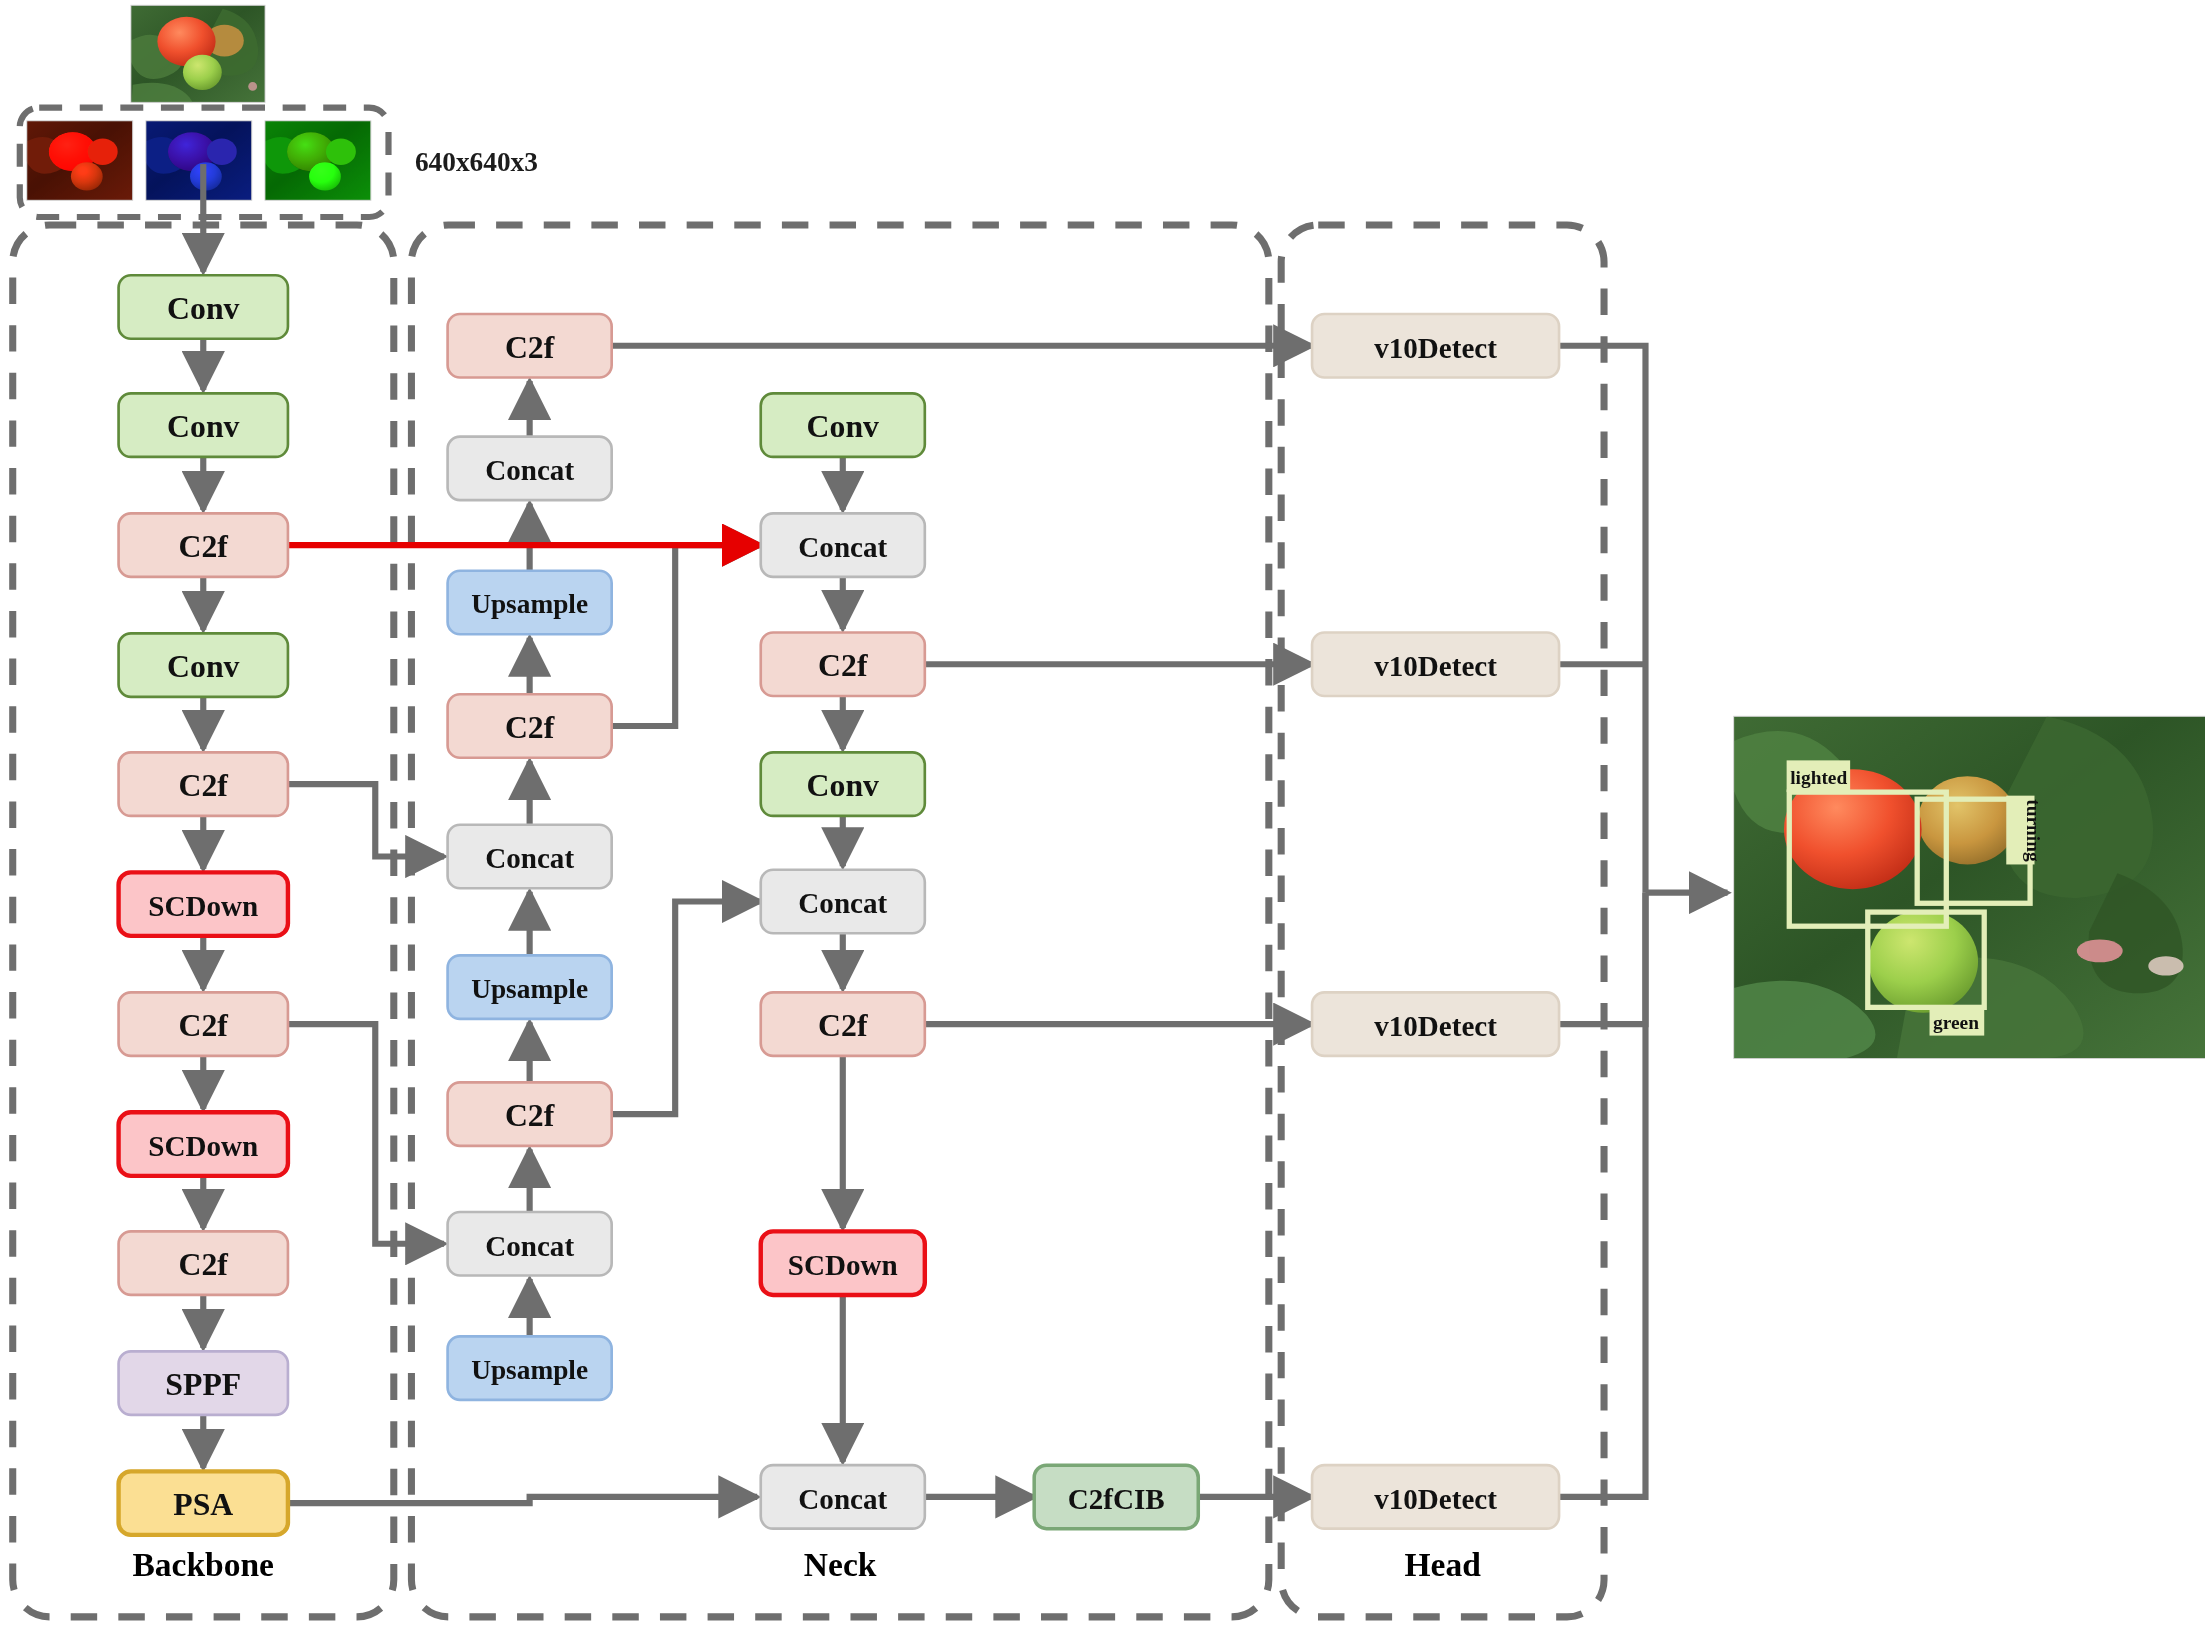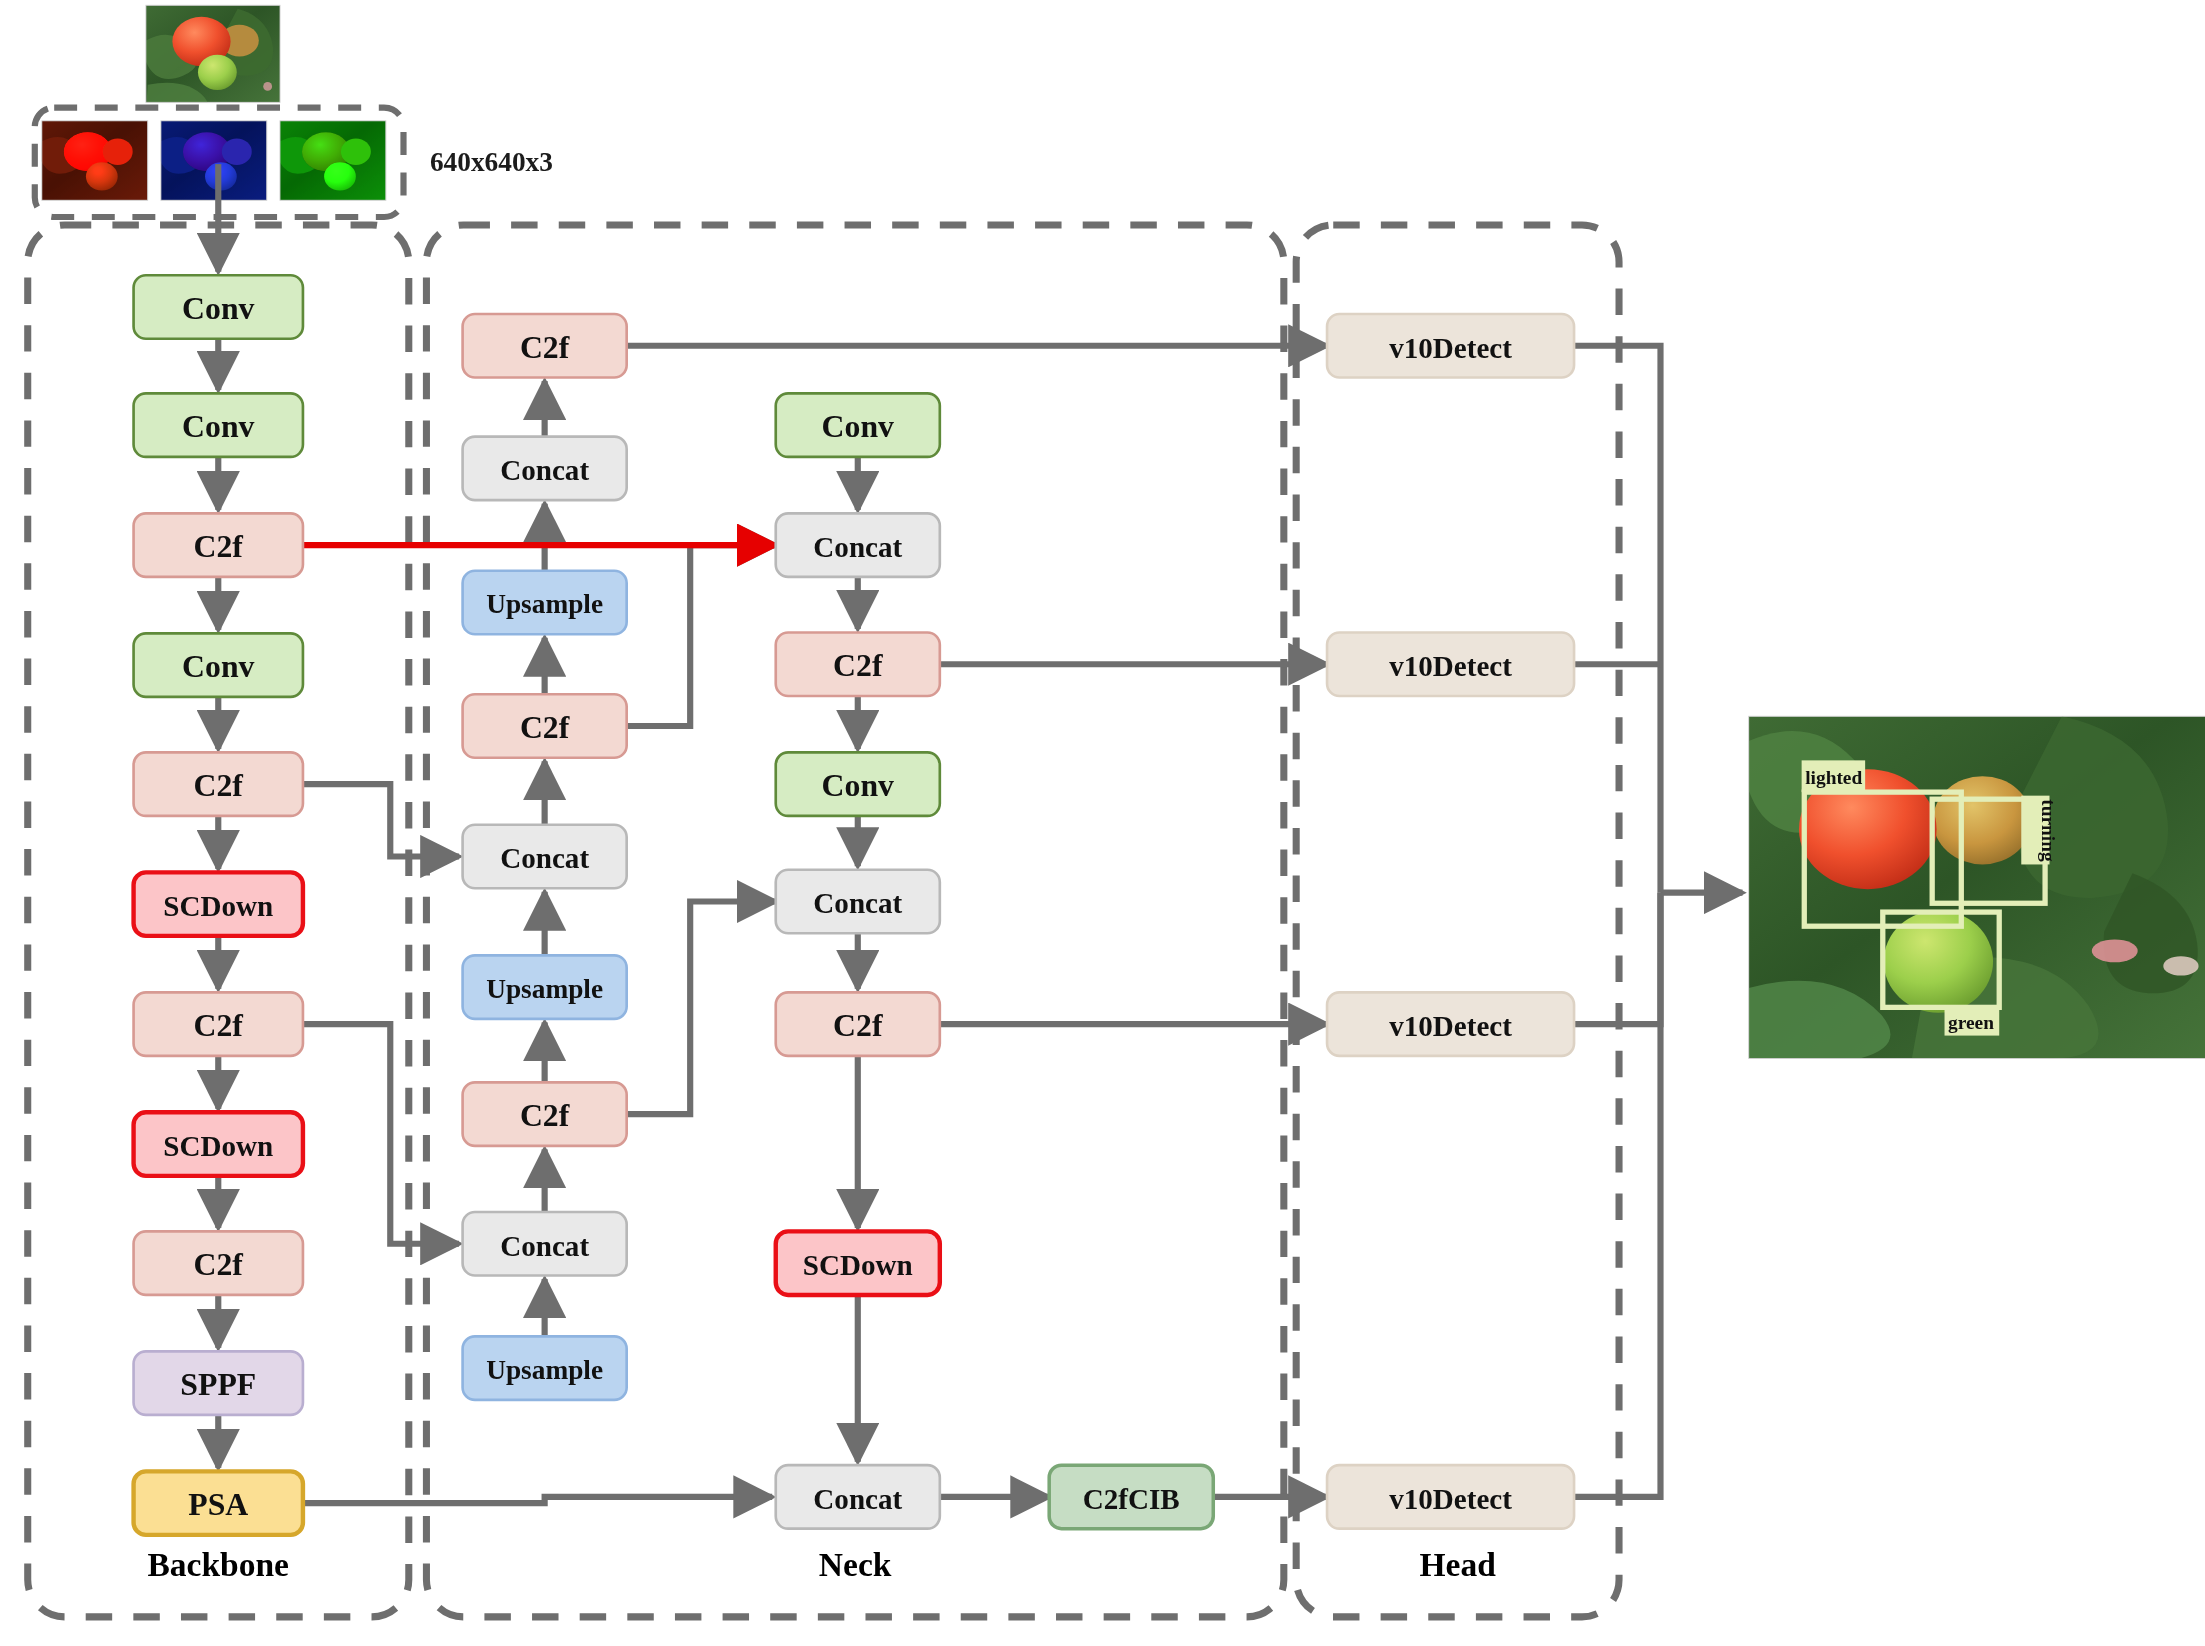--- a/index.html
+++ b/index.html
@@ -1,18 +1,18 @@
 <!DOCTYPE html>
 <html style="font-size:14px"><head>
 <meta charset="utf-8">
 <style>
   html,body{margin:0;padding:0;background:#ffffff;}
   body{width:2206px;height:1646px;position:relative;overflow:hidden;
        font-family:"Liberation Serif","DejaVu Serif",serif;}
-  #stage{position:absolute;left:15px;top:0;width:2164px;height:1646px;text-decoration:underline;}
+  #stage{position:absolute;left:0;top:0;width:2164px;height:1646px;text-decoration:underline;}
   svg#canvas{position:absolute;left:0;top:0;width:2206px;height:1646px;}
   .nodeLabel{font-family:"Liberation Serif","DejaVu Serif",serif;font-weight:bold;
              text-anchor:middle;dominant-baseline:central;fill:#111111;}
   .sectionLabel{font-family:"Liberation Serif","DejaVu Serif",serif;font-weight:bold;
                 font-size:38px;text-anchor:middle;fill:#000;}
   .dimLabel{font-family:"Liberation Serif","DejaVu Serif",serif;font-weight:bold;
             font-size:31px;fill:#1c1c1c;}
   .detLabel{font-family:"Liberation Serif","DejaVu Serif",serif;font-weight:bold;
             font-size:22px;fill:#111;}
 </style>

